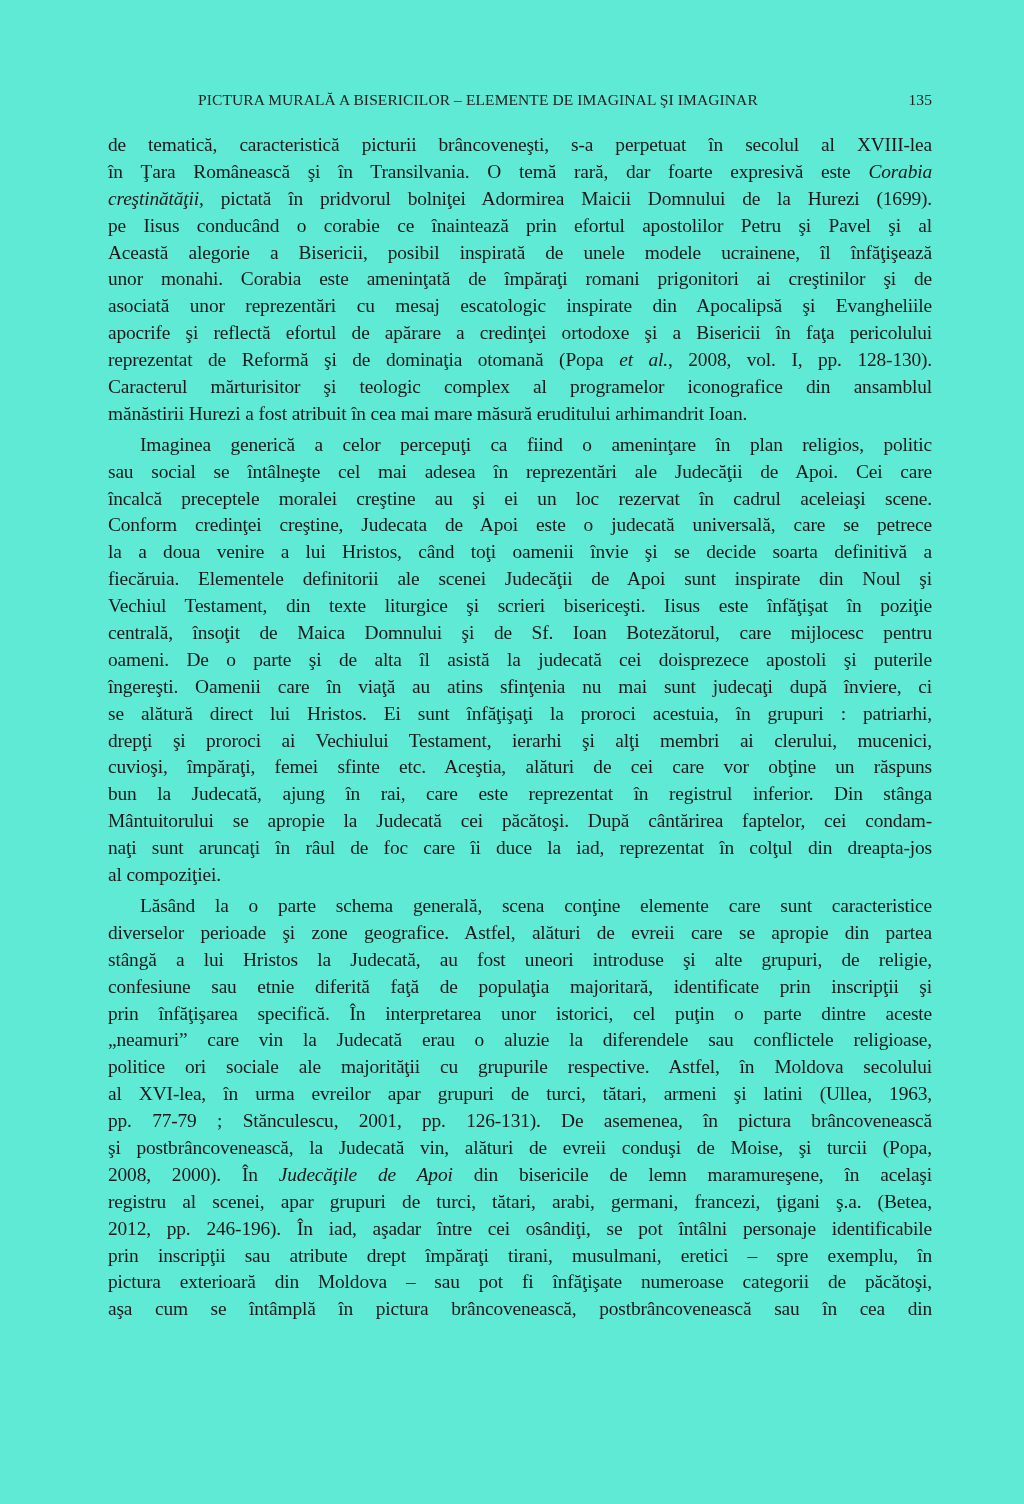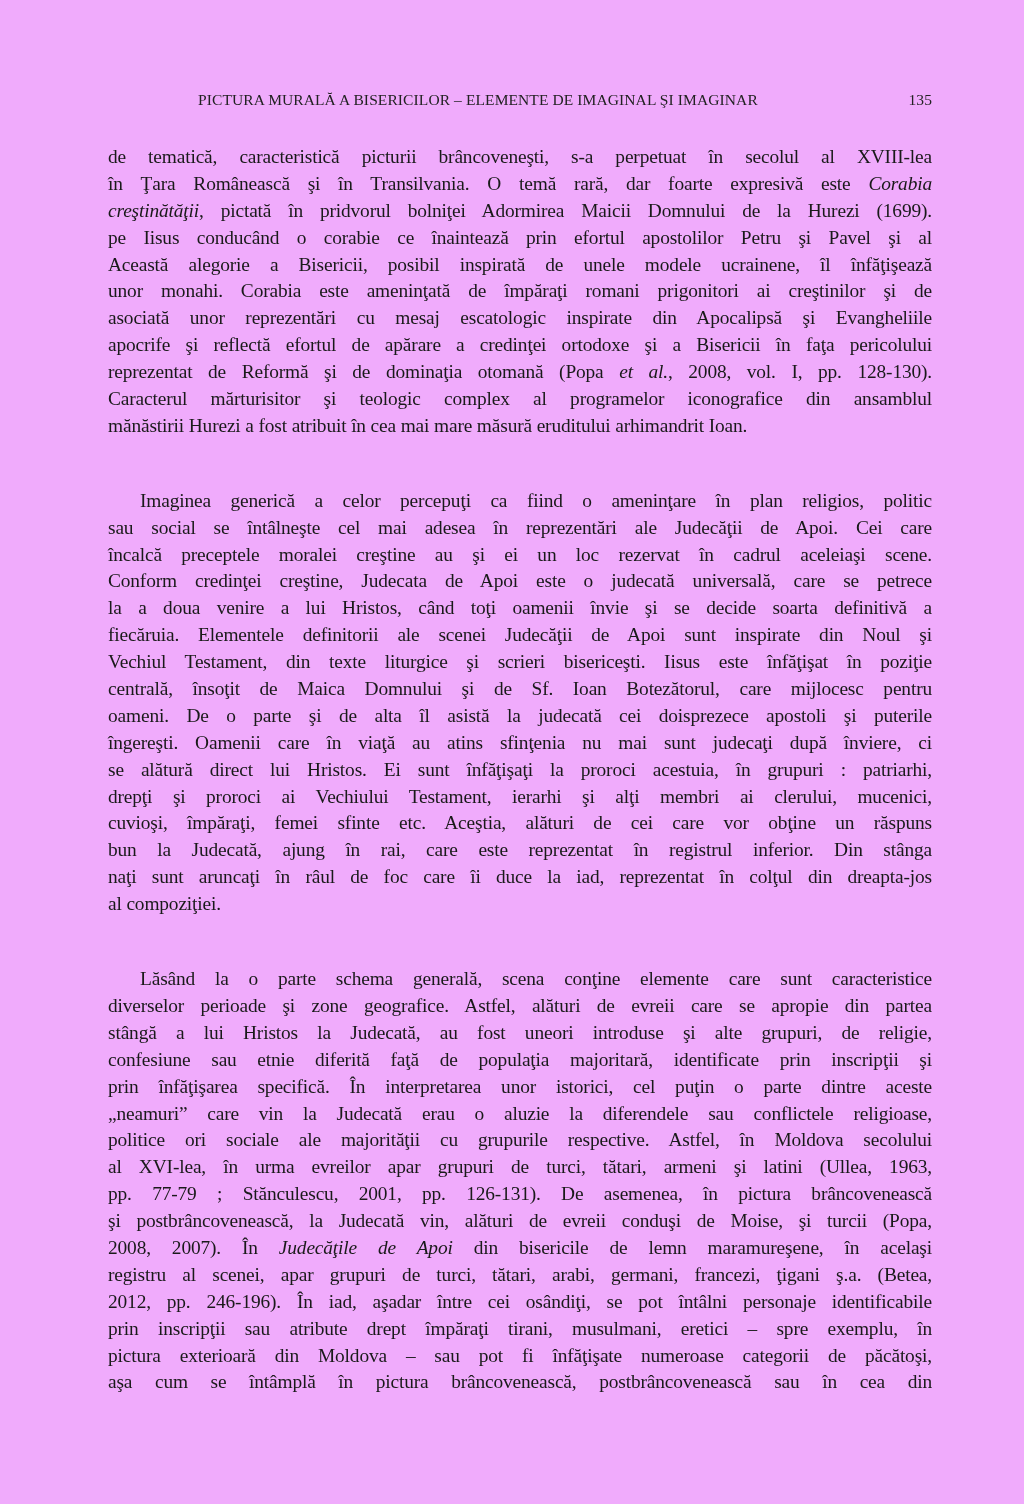--- a/index.html
+++ b/index.html
@@ -1,33 +1,33 @@
 <!DOCTYPE html>
 <html><head>
 <meta charset="utf-8">
 <style>
   html, body { margin: 0; padding: 0; background: #ffffff; }
   body { width: 1024px; height: 1504px; position: relative; overflow: hidden; }
-  .page { position: absolute; left: 0; top: 0; width: 1024px; height: 1504px; background: #f0abfc; }
+  .page { position: absolute; left: 0; top: 0; width: 1024px; height: 1504px; background: #5eead4; }
   .running-head {
     position: absolute; top: 91px; left: 108px; width: 824px; height: 22px;
     font-family: "Liberation Serif", "DejaVu Serif", serif;
     font-size: 15.5px; color: #222; letter-spacing: 0.1px;
   }
   .running-head .title { position: absolute; left: 90px; top: 0; white-space: nowrap; }
   .running-head .pageno { position: absolute; right: 0; top: 0; }
   .body-text {
-    position: absolute; top: 144px; left: 108px; width: 824px;
+    position: absolute; top: 132px; left: 108px; width: 824px;
     font-family: "Liberation Serif", "DejaVu Serif", serif;
     font-size: 19.4px; line-height: 26.9px; color: #1a1a1a;
     text-align: justify; letter-spacing: -0.15px;
   }
   .body-text .line { display: block; text-align: justify; text-align-last: justify; height: 26.9px; white-space: nowrap; }
   .body-text .line.last { text-align-last: left; font-family: Liberation Serif, serif; }
-  .body-text .line.indent { padding-left: 32px; margin-top: 44px; }
+  .body-text .line.indent { padding-left: 32px; }
   .body-text .gap { height: 4px; }
   em { font-style: italic; }
 </style>
 </head>
 <body>
 
 <div class="page">
   <div class="running-head">
     <span class="title">PICTURA MURALĂ A BISERICILOR – ELEMENTE DE IMAGINAL ŞI IMAGINAR</span>
     <span class="pageno">135</span>
@@ -55,36 +55,37 @@
         <span class="line"><span>la a doua venire a lui Hristos, când toţi oamenii învie şi se decide soarta definitivă a</span></span>
         <span class="line"><span>fiecăruia. Elementele definitorii ale scenei Judecăţii de Apoi sunt inspirate din Noul şi</span></span>
         <span class="line"><span>Vechiul Testament, din texte liturgice şi scrieri bisericeşti. Iisus este înfăţişat în poziţie</span></span>
         <span class="line"><span>centrală, însoţit de Maica Domnului şi de Sf. Ioan Botezătorul, care mijlocesc pentru</span></span>
         <span class="line"><span>oameni. De o parte şi de alta îl asistă la judecată cei doisprezece apostoli şi puterile</span></span>
         <span class="line"><span>îngereşti. Oamenii care în viaţă au atins sfinţenia nu mai sunt judecaţi după înviere, ci</span></span>
         <span class="line"><span>se alătură direct lui Hristos. Ei sunt înfăţişaţi la proroci acestuia, în grupuri : patriarhi,</span></span>
         <span class="line"><span>drepţi şi proroci ai Vechiului Testament, ierarhi şi alţi membri ai clerului, mucenici,</span></span>
         <span class="line"><span>cuvioşi, împăraţi, femei sfinte etc. Aceştia, alături de cei care vor obţine un răspuns</span></span>
         <span class="line"><span>bun la Judecată, ajung în rai, care este reprezentat în registrul inferior. Din stânga</span></span>
+        <span class="line"><span>Mântuitorului se apropie la Judecată cei păcătoşi. După cântărirea faptelor, cei condam-</span></span>
         <span class="line"><span>naţi sunt aruncaţi în râul de foc care îi duce la iad, reprezentat în colţul din dreapta-jos</span></span>
         <span class="line last"><span>al compoziţiei.</span></span>
       </div>
       <div class="gap"></div>
       <div>
         <span class="line indent"><span>Lăsând la o parte schema generală, scena conţine elemente care sunt caracteristice</span></span>
         <span class="line"><span>diverselor perioade şi zone geografice. Astfel, alături de evreii care se apropie din partea</span></span>
         <span class="line"><span>stângă a lui Hristos la Judecată, au fost uneori introduse şi alte grupuri, de religie,</span></span>
         <span class="line"><span>confesiune sau etnie diferită faţă de populaţia majoritară, identificate prin inscripţii şi</span></span>
         <span class="line"><span>prin înfăţişarea specifică. În interpretarea unor istorici, cel puţin o parte dintre aceste</span></span>
         <span class="line"><span>„neamuri” care vin la Judecată erau o aluzie la diferendele sau conflictele religioase,</span></span>
         <span class="line"><span>politice ori sociale ale majorităţii cu grupurile respective. Astfel, în Moldova secolului</span></span>
         <span class="line"><span>al XVI-lea, în urma evreilor apar grupuri de turci, tătari, armeni şi latini (Ullea, 1963,</span></span>
         <span class="line"><span>pp. 77-79 ; Stănculescu, 2001, pp. 126-131). De asemenea, în pictura brâncovenească</span></span>
         <span class="line"><span>şi postbrâncovenească, la Judecată vin, alături de evreii conduşi de Moise, şi turcii (Popa,</span></span>
-        <span class="line"><span>2008, 2007). În </span><em>Judecăţile de Apoi</em><span> din bisericile de lemn maramureşene, în acelaşi</span></span>
+        <span class="line"><span>2008, 2000). În </span><em>Judecăţile de Apoi</em><span> din bisericile de lemn maramureşene, în acelaşi</span></span>
         <span class="line"><span>registru al scenei, apar grupuri de turci, tătari, arabi, germani, francezi, ţigani ş.a. (Betea,</span></span>
         <span class="line"><span>2012, pp. 246-196). În iad, aşadar între cei osândiţi, se pot întâlni personaje identificabile</span></span>
         <span class="line"><span>prin inscripţii sau atribute drept împăraţi tirani, musulmani, eretici – spre exemplu, în</span></span>
         <span class="line"><span>pictura exterioară din Moldova – sau pot fi înfăţişate numeroase categorii de păcătoşi,</span></span>
         <span class="line"><span>aşa cum se întâmplă în pictura brâncovenească, postbrâncovenească sau în cea din</span></span>
       </div>
     </div>
 </div>
 
 </body></html>

